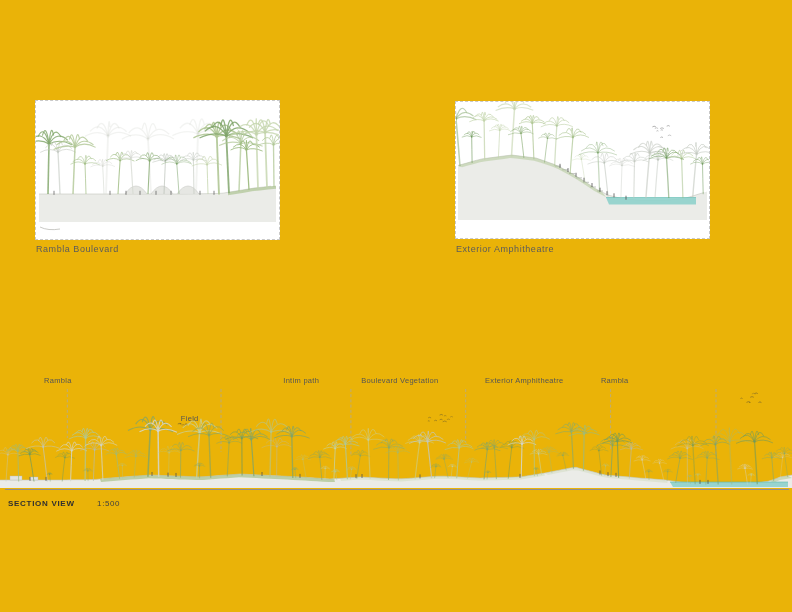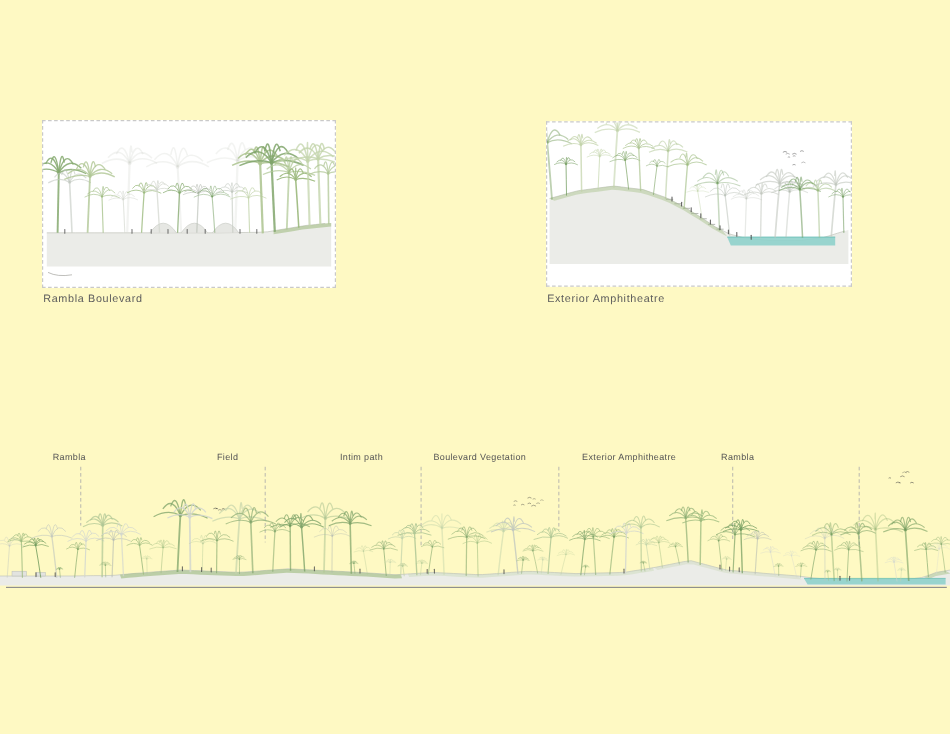--- a/index.html
+++ b/index.html
@@ -1,17 +1,17 @@
 <!DOCTYPE html>
 <html><head>
 <meta charset="utf-8">
 <style>
   html,body{margin:0;padding:0;width:792px;height:612px;background:#fff;overflow:hidden;
     font-family:"Liberation Sans", sans-serif;}
-  .page{position:relative;width:792px;height:612px;background:#fef9c3;}
+  .page{position:relative;width:792px;height:612px;background:#eab308;}
 
   .panel-frame{position:absolute;border:1px dashed #c9c9c9;background:#fff;box-sizing:border-box;}
   .frame-p1{left:35px;top:100px;width:245px;height:140px;}
   .frame-p2{left:455px;top:101px;width:255px;height:138px;}
   .panel-frame svg{display:block;width:100%;height:100%;}
 
   .panel-label{position:absolute;font-size:9px;color:#5c5c5c;letter-spacing:0.55px;white-space:nowrap;}
   .pl1{left:36px;top:244px;}
   .pl2{left:456px;top:244px;}
 
@@ -475,21 +475,21 @@
         <path d="M210.7,24.2 Q212.3,22.9 213.8,24.2" stroke="#3a3a3a" stroke-width="0.5" fill="none" opacity="0.74"></path>
         <path d="M204.2,26.5 Q206.0,25.1 207.8,26.5" stroke="#3a3a3a" stroke-width="0.5" fill="none" opacity="0.75"></path>
         <path d="M198.8,26.5 Q200.5,25.1 202.1,26.5" stroke="#3a3a3a" stroke-width="0.5" fill="none" opacity="0.56"></path>
         <path d="M204.4,35.5 Q205.7,34.5 207.0,35.5" stroke="#3a3a3a" stroke-width="0.5" fill="none" opacity="0.72"></path>
       </svg>
   </div>
   <div class="panel-label pl2">Exterior Amphitheatre</div>
 
   <div id="section-labels">
       <div class="sec-label" style="left: 8.5%;">Rambla</div>
-      <div class="sec-label" style="left: 27.9%;">Field</div>
+      <div class="sec-label" style="left: 27.9%; margin-top: 38px;">Field</div>
       <div class="sec-label" style="left: 44.3%;">Intim path</div>
       <div class="sec-label" style="left: 58.8%;">Boulevard Vegetation</div>
       <div class="sec-label" style="left: 77.1%;">Exterior Amphitheatre</div>
       <div class="sec-label" style="left: 90.4%;">Rambla</div>
     </div>
   <svg id="svg-section" viewBox="0 0 792 114">
       <line x1="67.3" y1="11" x2="67.3" y2="60" stroke="#aaaaaa" stroke-width="0.7" stroke-dasharray="3 2.2"></line>
       <line x1="221.0" y1="11" x2="221.0" y2="74" stroke="#aaaaaa" stroke-width="0.7" stroke-dasharray="3 2.2"></line>
       <line x1="350.9" y1="11" x2="350.9" y2="78" stroke="#aaaaaa" stroke-width="0.7" stroke-dasharray="3 2.2"></line>
       <line x1="465.7" y1="11" x2="465.7" y2="64" stroke="#aaaaaa" stroke-width="0.7" stroke-dasharray="3 2.2"></line>
@@ -1264,14 +1264,18 @@
       <path d="M746.5,24.4 Q748.3,23.0 750.1,24.4" stroke="#3a3a3a" stroke-width="0.5" fill="none" opacity="0.83"></path>
       <path d="M750.2,19.3 Q752.0,17.9 753.8,19.3" stroke="#3a3a3a" stroke-width="0.5" fill="none" opacity="0.79"></path>
       <path d="M749.0,24.5 Q749.8,23.8 750.6,24.5" stroke="#3a3a3a" stroke-width="0.5" fill="none" opacity="0.66"></path>
       <path d="M179.8,46.0 Q180.7,45.2 181.6,46.0" stroke="#3a3a3a" stroke-width="0.5" fill="none" opacity="0.89"></path>
       <path d="M181.7,47.2 Q183.2,46.0 184.7,47.2" stroke="#3a3a3a" stroke-width="0.5" fill="none" opacity="0.68"></path>
       <path d="M184.9,46.3 Q186.1,45.4 187.2,46.3" stroke="#3a3a3a" stroke-width="0.5" fill="none" opacity="0.90"></path>
       <path d="M177.8,46.0 Q179.4,44.8 180.9,46.0" stroke="#3a3a3a" stroke-width="0.5" fill="none" opacity="0.86"></path>
     </svg>
 
   <div class="baseline-rule"></div>
+  <div class="title-row">
+    <span class="tb-label">SECTION VIEW</span>
+    <span class="tb-scale">1:500</span>
+  </div>
 
 </div>
 
 </body></html>

